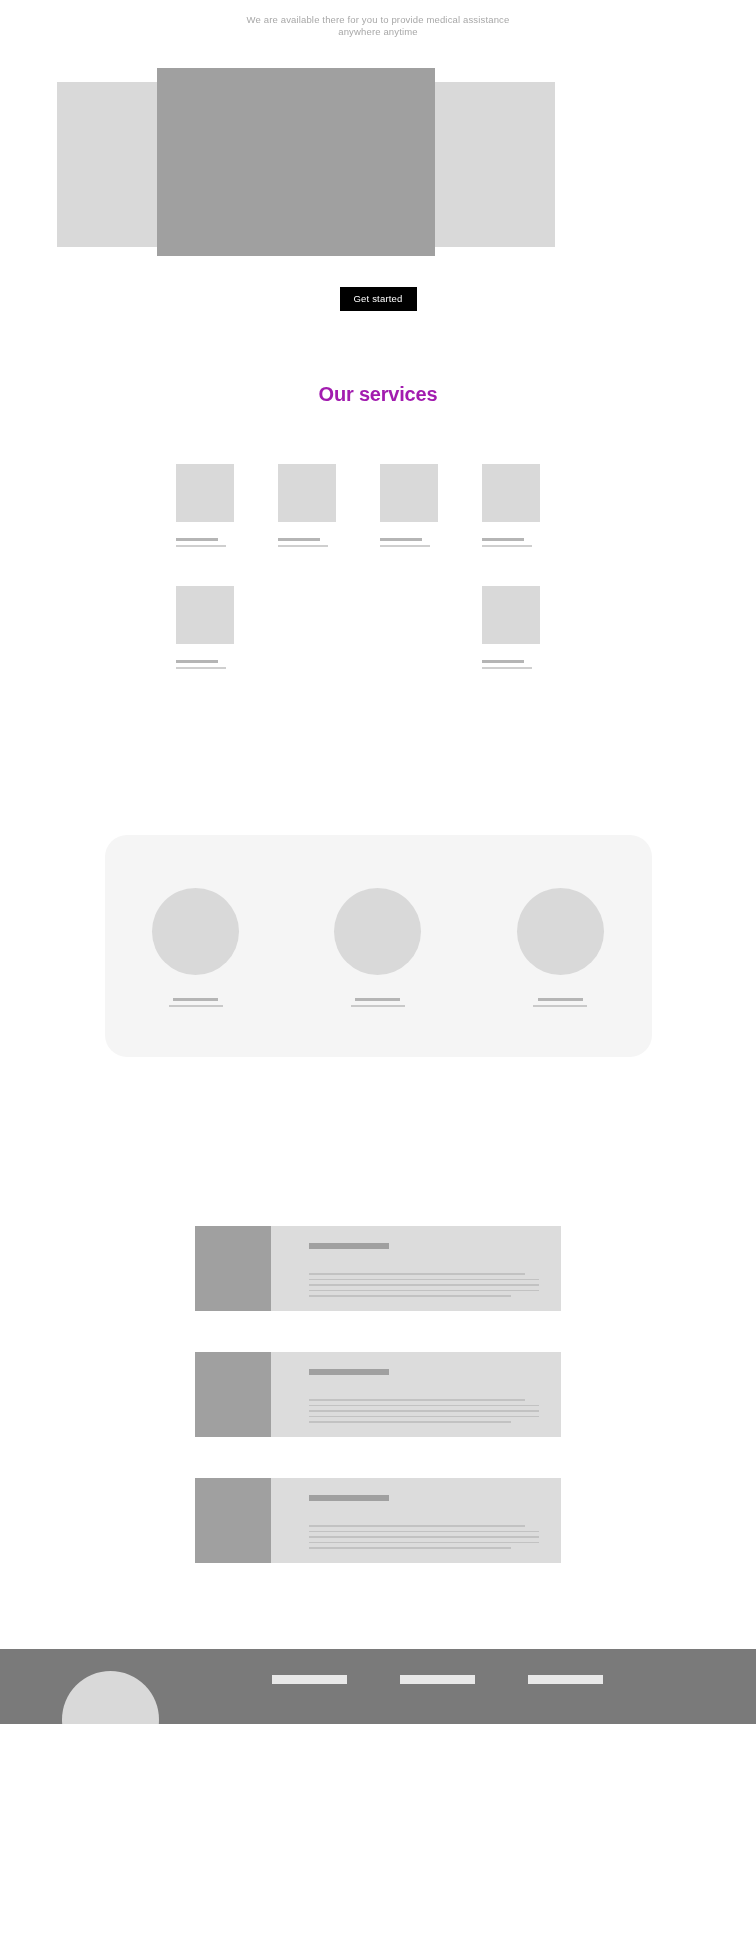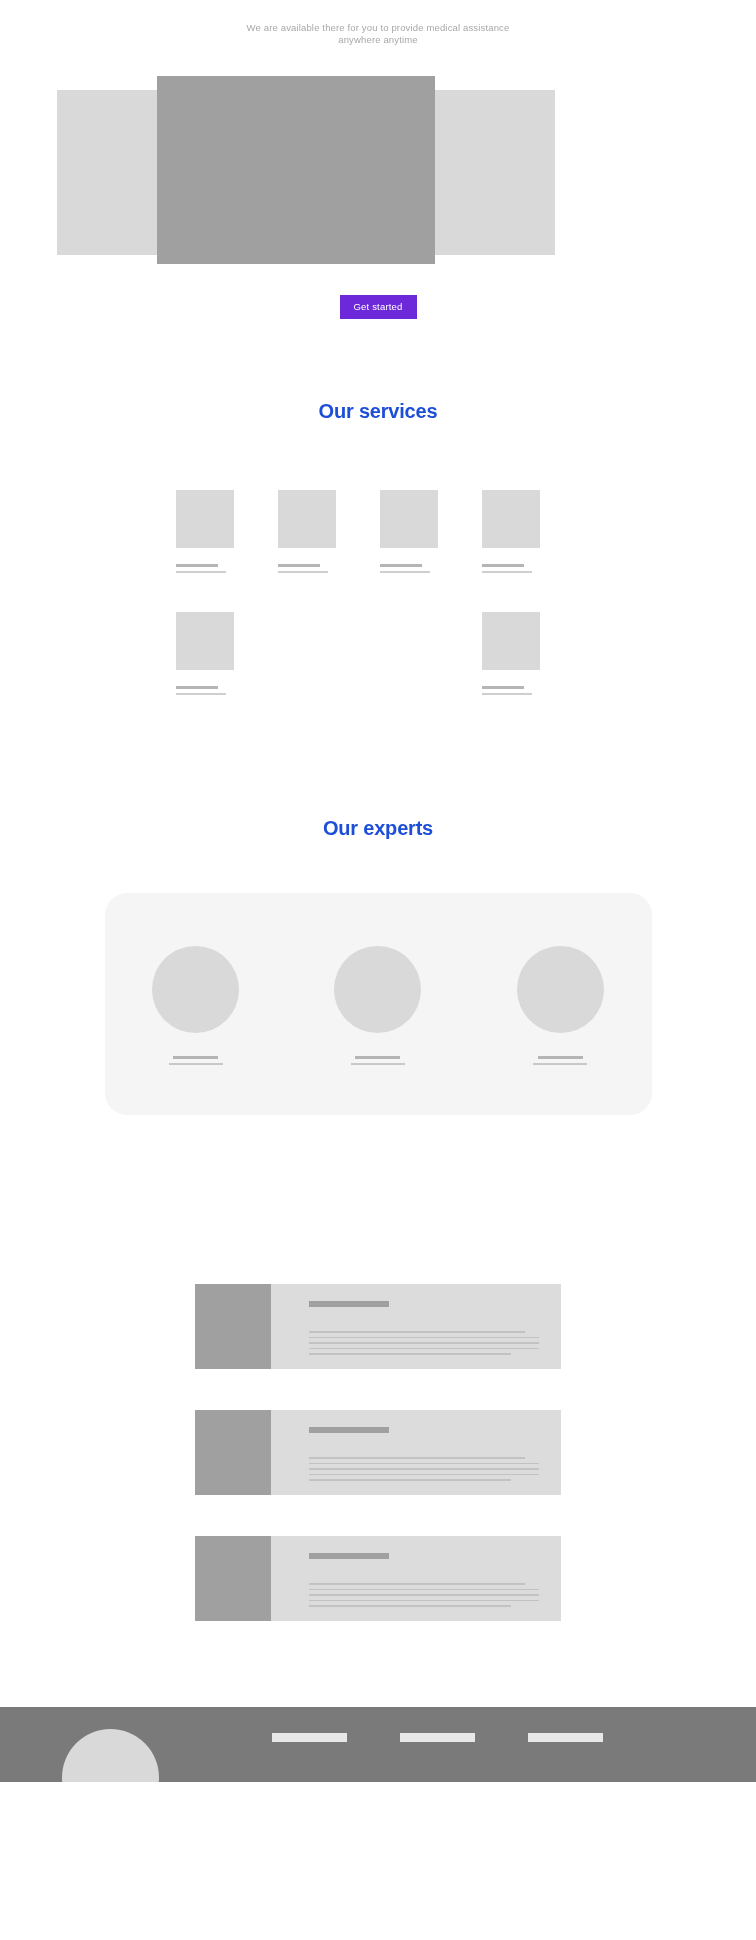--- a/index.html
+++ b/index.html
@@ -23,21 +23,21 @@
   }
 
   
   .hero {
     position: relative;
     width: 100%;
     padding-top: 6px;
   }
   .hero-tagline {
     width: 300px;
-    margin: 16px auto;
+    margin: 8px auto;
     text-align: center;
     font-size: 9.5px;
     line-height: 11.5px;
     color: #a8a8a8;
     letter-spacing: 0.15px;
     font-weight: 400;
   }
   .hero-visual {
     position: relative;
     width: 100%;
@@ -61,41 +61,41 @@
     background: #a0a0a0;
   }
   .hero-cta-wrap {
     width: 100%;
     text-align: center;
     margin-top: 27px;
   }
   .btn-primary {
     display: inline-block;
     border: none;
-    background: #6d28d9;
+    background: #000000;
     color: #ffffff;
     font-family: "Liberation Sans", sans-serif;
     font-size: 9.5px;
     letter-spacing: 0.2px;
     width: 77px;
     height: 24px;
     line-height: 24px;
     text-align: center;
     padding: 0;
     cursor: pointer;
   }
 
   
   .section-title {
     text-align: center;
     font-size: 20px;
     font-weight: bold;
-    color: #1d4ed8;
+    color: #a21caf;
     letter-spacing: -0.2px;
-    margin: 9px;
+    margin: 0;
   }
 
   
   .services {
     padding-top: 72px;
   }
   .services-grid {
     width: 404px;
     margin: 0 auto;
     padding-top: 58px;
@@ -300,21 +300,20 @@
       </div>
       <div class="service-card">
         <div class="service-thumb"></div>
         <div class="service-line-1"></div>
         <div class="service-line-2"></div>
       </div>
     </div>
   </section>
 
   <section class="experts">
-    <h2 class="section-title">Our experts</h2>
 
     <div class="experts-panel">
       <div class="expert">
         <div class="expert-avatar"></div>
         <div class="expert-line-1"></div>
         <div class="expert-line-2"></div>
       </div>
       <div class="expert">
         <div class="expert-avatar"></div>
         <div class="expert-line-1"></div>

